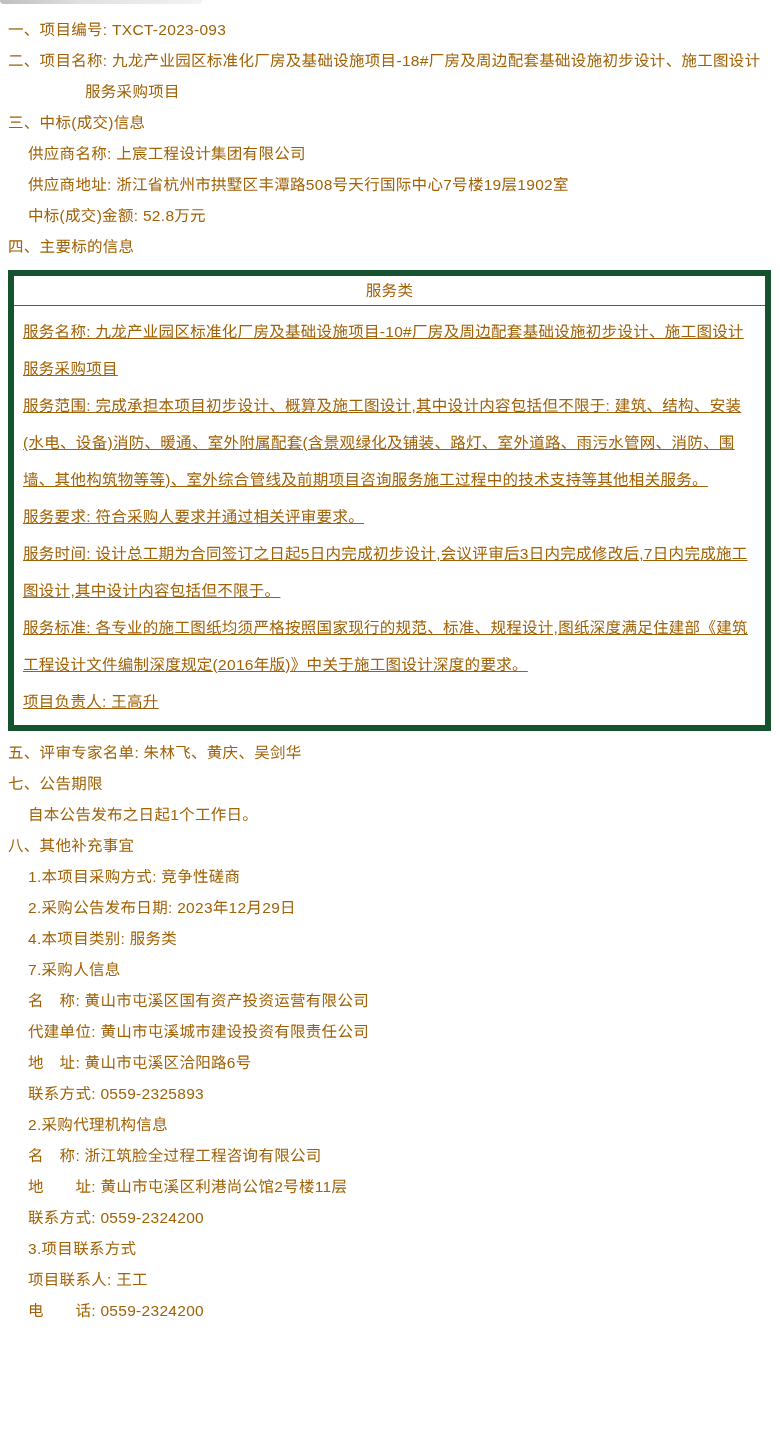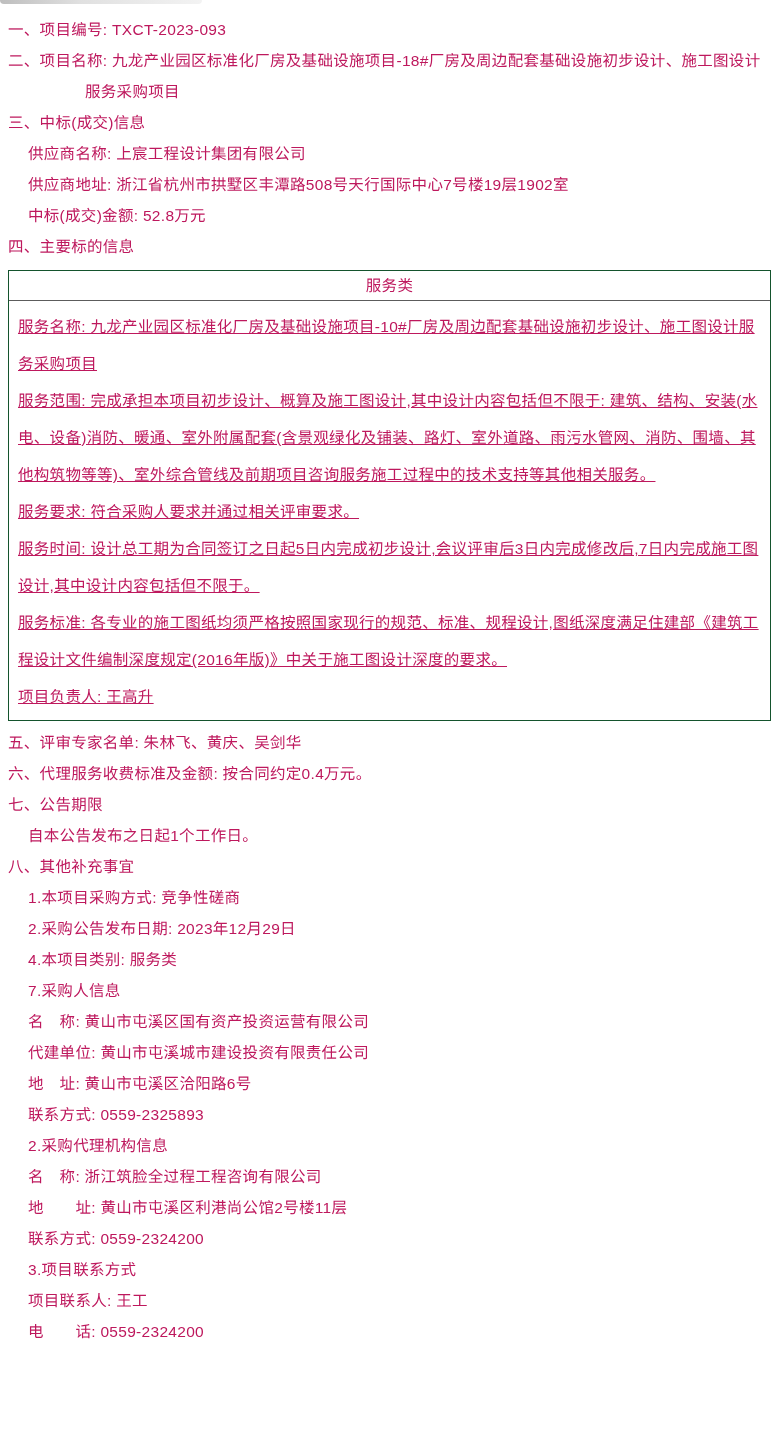--- a/index.html
+++ b/index.html
@@ -11,21 +11,21 @@
     overflow: hidden;
   }
   .doc {
     position: relative;
     box-sizing: border-box;
     width: 780px;
     height: 1456px;
     padding: 14px 9px 20px 8px;
     font-family: "Liberation Sans", "DejaVu Sans", sans-serif;
     font-size: 15.5px;
-    color: #be185d;
+    color: #a16207;
     letter-spacing: 0.3px;
   }
   
   .fragment {
     position: absolute;
     top: 0;
     left: 0;
     width: 202px;
     height: 4px;
     border-radius: 0 0 5px 5px;
@@ -36,21 +36,21 @@
   .h   { padding-left: 0; }
   .sub { padding-left: 20px; }
   .hwrap {
     padding-left: 77px;
     text-indent: -77px;
   }
   .service-table {
     box-sizing: border-box;
     width: 763px;
     margin: 8px 0 6px 0;
-    border: 1px solid #14532d;
+    border: 6px solid #14532d;
   }
   .service-table .thead {
     box-sizing: border-box;
     height: 30px;
     line-height: 29px;
     text-align: center;
     border-bottom: 1px solid #5c5c5c;
   }
   .service-table .tbody {
     padding: 7px 9px 5px 9px;
@@ -80,21 +80,20 @@
       <p>服务名称: 九龙产业园区标准化厂房及基础设施项目-10#厂房及周边配套基础设施初步设计、施工图设计服务采购项目</p>
       <p>服务范围: 完成承担本项目初步设计、概算及施工图设计,其中设计内容包括但不限于: 建筑、结构、安装(水电、设备)消防、暖通、室外附属配套(含景观绿化及铺装、路灯、室外道路、雨污水管网、消防、围墙、其他构筑物等等)、室外综合管线及前期项目咨询服务施工过程中的技术支持等其他相关服务。</p>
       <p>服务要求: 符合采购人要求并通过相关评审要求。</p>
       <p>服务时间: 设计总工期为合同签订之日起5日内完成初步设计,会议评审后3日内完成修改后,7日内完成施工图设计,其中设计内容包括但不限于。</p>
       <p>服务标准: 各专业的施工图纸均须严格按照国家现行的规范、标准、规程设计,图纸深度满足住建部《建筑工程设计文件编制深度规定(2016年版)》中关于施工图设计深度的要求。</p>
       <p>项目负责人: 王高升</p>
     </div>
   </div>
 
   <p class="h">五、评审专家名单: 朱林飞、黄庆、吴剑华</p>
-  <p class="h">六、代理服务收费标准及金额: 按合同约定0.4万元。</p>
   <p class="h">七、公告期限</p>
   <p class="sub">自本公告发布之日起1个工作日。</p>
   <p class="h">八、其他补充事宜</p>
   <p class="sub">1.本项目采购方式: 竞争性磋商</p>
   <p class="sub">2.采购公告发布日期: 2023年12月29日</p>
   <p class="sub">4.本项目类别: 服务类</p>
   <p class="sub">7.采购人信息</p>
   <p class="sub">名　称: 黄山市屯溪区国有资产投资运营有限公司</p>
   <p class="sub">代建单位: 黄山市屯溪城市建设投资有限责任公司</p>
   <p class="sub">地　址: 黄山市屯溪区洽阳路6号</p>

